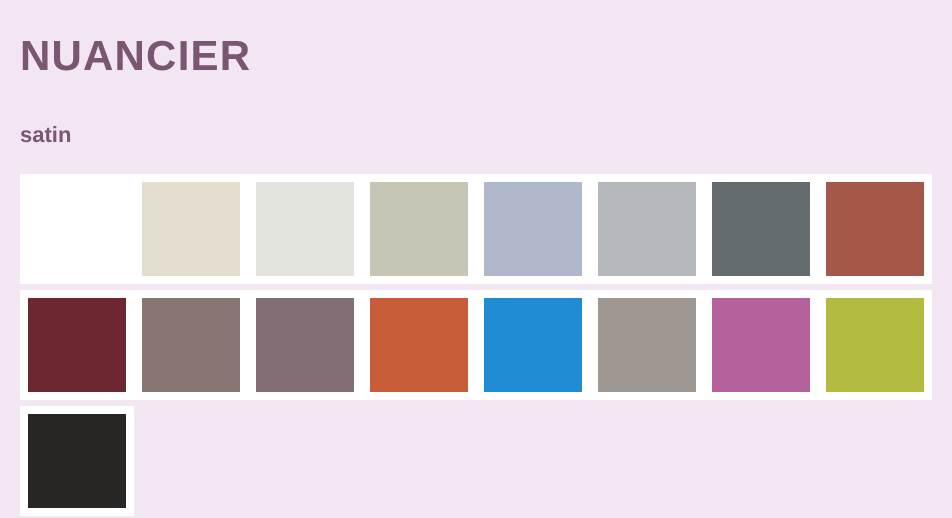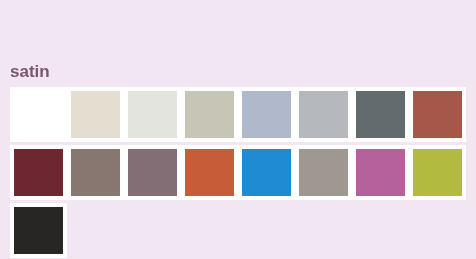--- a/index.html
+++ b/index.html
@@ -28,21 +28,21 @@
     font-weight: bold;
     letter-spacing: 0.6px;
     color: #7a5670;
     line-height: 1;
     margin: 0;
   }
   .finish-label {
     position: absolute;
     left: 10px;
     top: 63px;
-    font-size: 17px;
+    font-size: 11px;
     font-weight: bold;
     color: #7a5670;
     line-height: 1;
     margin: 0;
   }
   .swatch-grid {
     position: absolute;
     left: 10px;
     top: 87px;
     width: 456px;
@@ -61,20 +61,21 @@
     box-sizing: border-box;
     border: 4px solid #ffffff;
     background-clip: padding-box;
   }
 </style>
 </head>
 <body>
 
 <div class="palette-page">
 
+  <h1 class="page-title">NUANCIER</h1>
 
   <h2 class="finish-label">satin</h2>
 
   <div class="swatch-grid">
       <div class="swatch-row">
         <div class="swatch" style="background-color: rgb(255, 255, 255); border-color: rgb(255, 255, 255);"></div>
         <div class="swatch" style="background-color: rgb(228, 222, 208); border-color: rgb(255, 255, 255);"></div>
         <div class="swatch" style="background-color: rgb(227, 228, 221); border-color: rgb(255, 255, 255);"></div>
         <div class="swatch" style="background-color: rgb(199, 198, 182); border-color: rgb(255, 255, 255);"></div>
         <div class="swatch" style="background-color: rgb(176, 185, 203); border-color: rgb(255, 255, 255);"></div>

